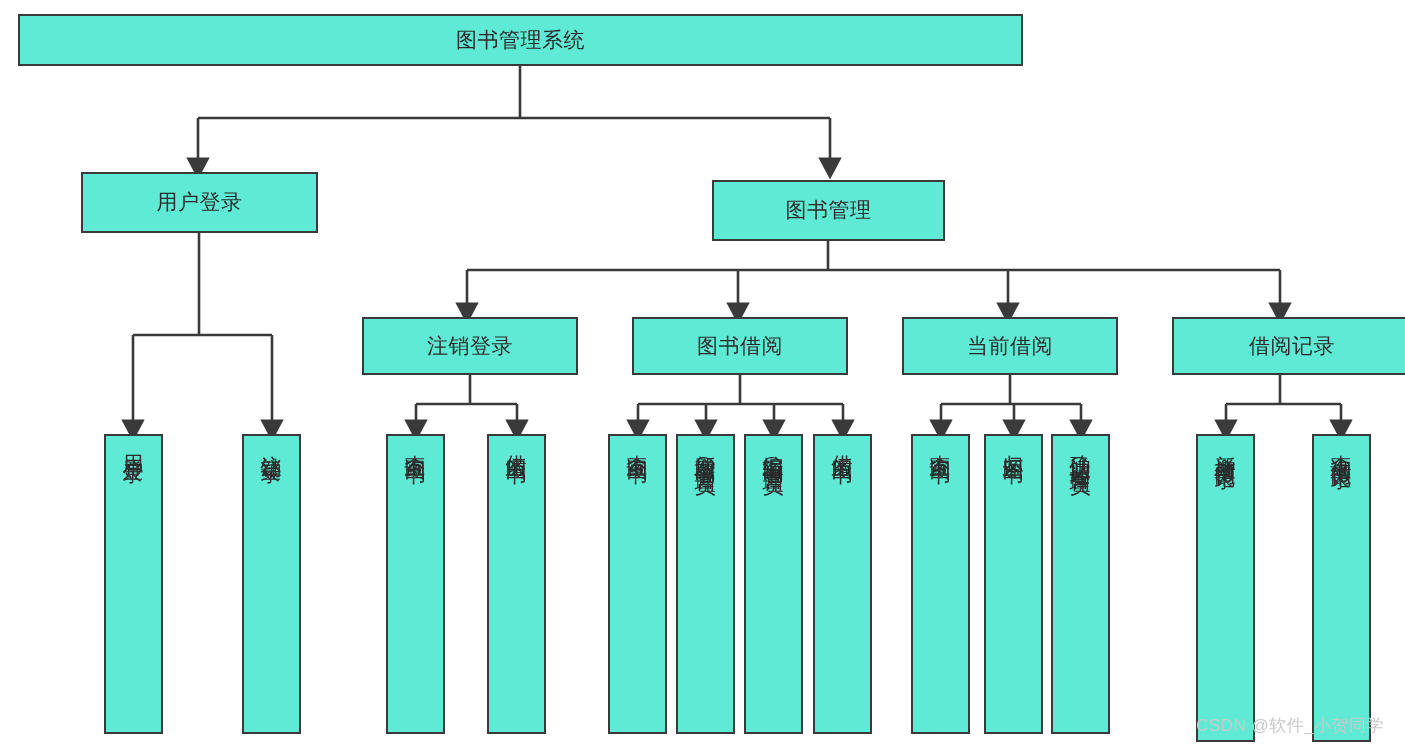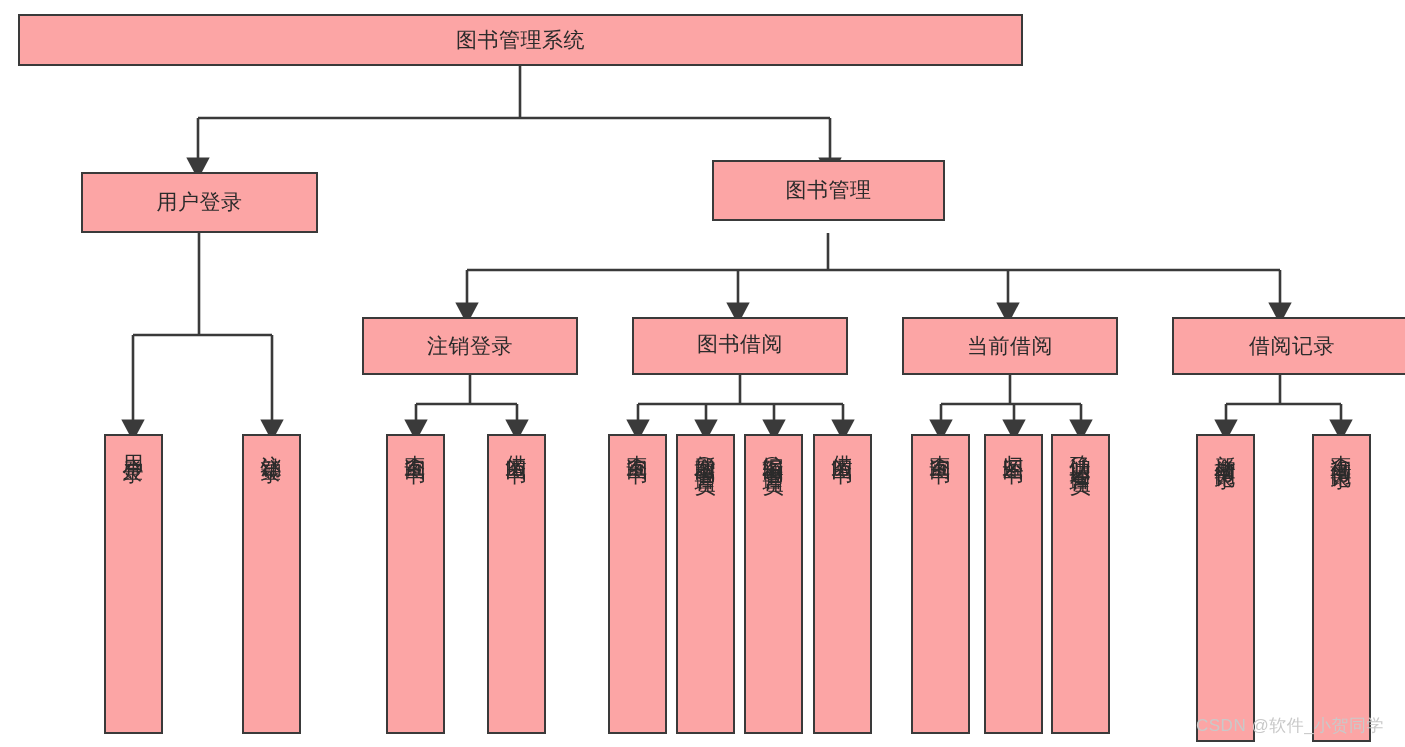--- a/index.html
+++ b/index.html
@@ -21,21 +21,21 @@
     position: absolute;
     left: 0;
     top: 0;
     width: 1405px;
     height: 747px;
   }
   .node-box {
     position: absolute;
     box-sizing: border-box;
     border: 2.5px solid #3a3a3a;
-    background: #fca5a5;
+    background: #5eead4;
     display: flex;
     align-items: center;
     justify-content: center;
   }
   .node-label {
     color: #2b2b2b;
     font-size: 21px;
     line-height: 1.18;
     letter-spacing: 0.5px;
     white-space: nowrap;
@@ -118,29 +118,29 @@
   </svg>
 
   <div class="node-box" style="left:18px; top:14px; width:1005px; height:52px;">
     <span class="node-label">图书管理系统</span>
   </div>
 
   <div class="node-box" style="left:81px; top:172px; width:237px; height:61px;">
     <span class="node-label">用户登录</span>
   </div>
 
-  <div class="node-box" style="left:712px; top:160px; width:233px; height:61px;">
+  <div class="node-box" style="left:712px; top:180px; width:233px; height:61px;">
     <span class="node-label">图书管理</span>
   </div>
 
   <div class="node-box" style="left:362px; top:317px; width:216px; height:58px;">
     <span class="node-label">注销登录</span>
   </div>
 
-  <div class="node-box" style="left:632px; top:317px; width:216px; height:58px;font-family:Liberation Mono, monospace;">
+  <div class="node-box" style="left:632px; top:317px; width:216px; height:58px;">
     <span class="node-label">图书借阅</span>
   </div>
 
   <div class="node-box" style="left:902px; top:317px; width:216px; height:58px;">
     <span class="node-label">当前借阅</span>
   </div>
 
   <div class="node-box" style="left:1172px; top:317px; width:240px; height:58px;">
     <span class="node-label">借阅记录</span>
   </div>

